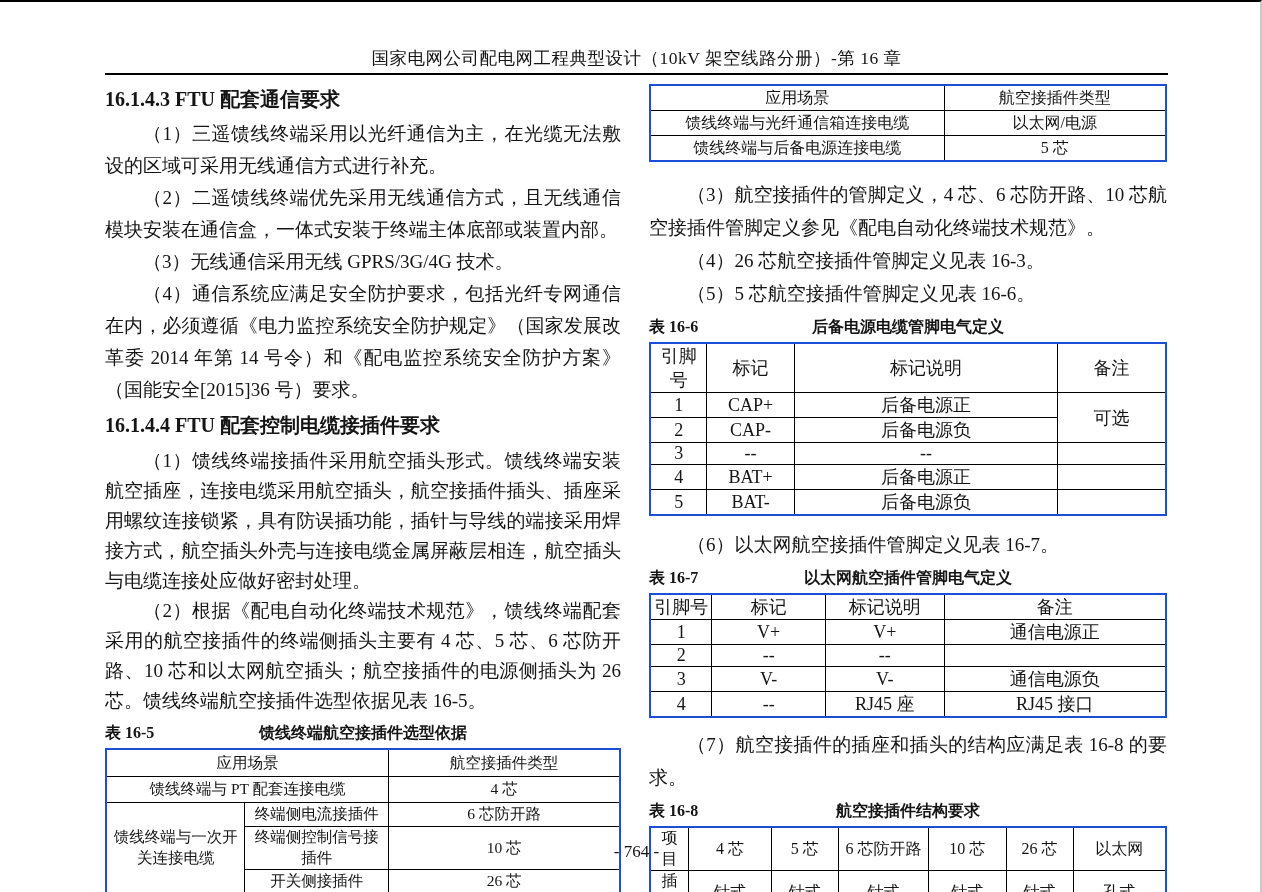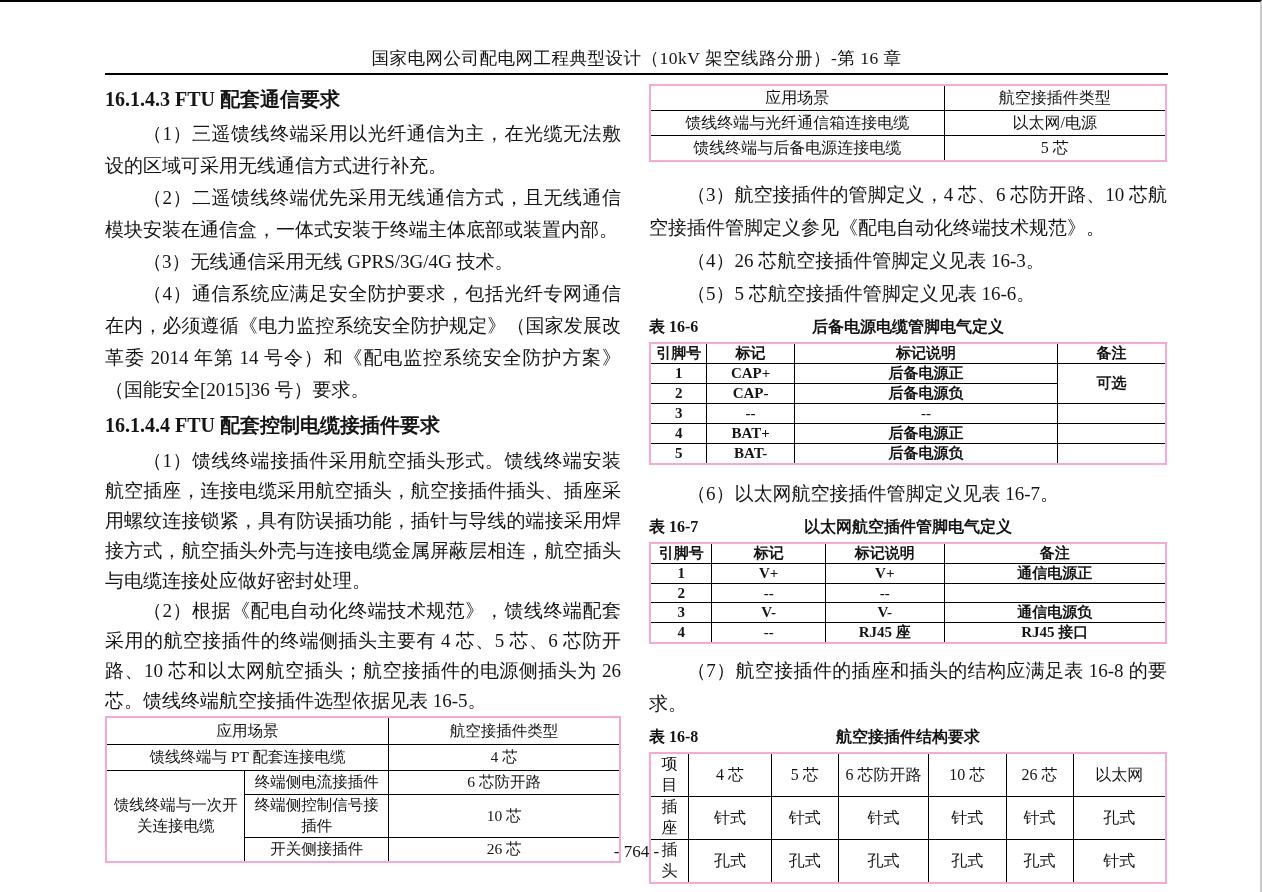--- a/index.html
+++ b/index.html
@@ -35,33 +35,33 @@
   .mt16 { margin-top:16px !important; }
   .mt12 { margin-top:12px !important; }
   .mt10 { margin-top:10px !important; }
   .table-caption {
     position:relative; font-weight:bold; font-size:16px;
     line-height:22px; margin:6px 0 4px 0; text-align:center;
   }
   .table-caption .cap-no { position:absolute; left:0; top:0;text-align:right; }
   table.doc-table {
     border-collapse:collapse; table-layout:fixed; width:100%;
-    border:2px solid #f9a8d4; text-align:center;
+    border:2px solid #1d4ed8; text-align:center;
   }
   table.doc-table td {
     border:1px solid #000; padding:0 3px; vertical-align:middle;
     overflow:hidden;
   }
   table.t-cont { font-size:16px; }
   table.t-cont td { height:24px; }
   table.t5 { font-size:15.5px; }
   table.t5 td { height:23px; }
   table.t5 tr.hdr td { height:26px; }
   table.t5 tr.r-pt td { height:25px; }
-  table.t6, table.t7 { font-size:15px;font-weight:bold; }
+  table.t6, table.t7 { font-size:18px; }
   table.t6 td { height:19px; }
   table.t7 td { height:18px; }
   table.t8 { font-size:16px; }
   table.t8 td { height:25px; }
   .footer {
     position:absolute; top:840px; left:105px; width:1063px;
     text-align:center; font-size:17px;
   }
 </style>
 </head>
@@ -76,20 +76,24 @@
     <div class="sec-heading">16.1.4.3 FTU 配套通信要求</div>
     <p class="body lh32">（1）三遥馈线终端采用以光纤通信为主，在光缆无法敷设的区域可采用无线通信方式进行补充。</p>
     <p class="body lh32">（2）二遥馈线终端优先采用无线通信方式，且无线通信模块安装在通信盒，一体式安装于终端主体底部或装置内部。</p>
     <p class="body lh32">（3）无线通信采用无线 GPRS/3G/4G 技术。</p>
     <p class="body lh32">（4）通信系统应满足安全防护要求，包括光纤专网通信在内，必须遵循《电力监控系统安全防护规定》（国家发展改革委 2014 年第 14 号令）和《配电监控系统安全防护方案》（国能安全[2015]36 号）要求。</p>
 
     <div class="sec-heading h2">16.1.4.4 FTU 配套控制电缆接插件要求</div>
     <p class="body lh30">（1）馈线终端接插件采用航空插头形式。馈线终端安装航空插座，连接电缆采用航空插头，航空接插件插头、插座采用螺纹连接锁紧，具有防误插功能，插针与导线的端接采用焊接方式，航空插头外壳与连接电缆金属屏蔽层相连，航空插头与电缆连接处应做好密封处理。</p>
     <p class="body lh30">（2）根据《配电自动化终端技术规范》，馈线终端配套采用的航空接插件的终端侧插头主要有 4 芯、5 芯、6 芯防开路、10 芯和以太网航空插头；航空接插件的电源侧插头为 26 芯。馈线终端航空接插件选型依据见表 16-5。</p>
 
+    <div class="table-caption">
+      <span class="cap-no">表 16-5</span>
+      <span class="cap-title">馈线终端航空接插件选型依据</span>
+    </div>
     <table class="doc-table t5">
       <colgroup>
           <col style="width:27%">
           <col style="width:28%">
           <col style="width:45%">
         </colgroup>
       <tbody>
           <tr class="hdr">
         <td colspan="2">应用场景</td>
         <td>航空接插件类型</td>

